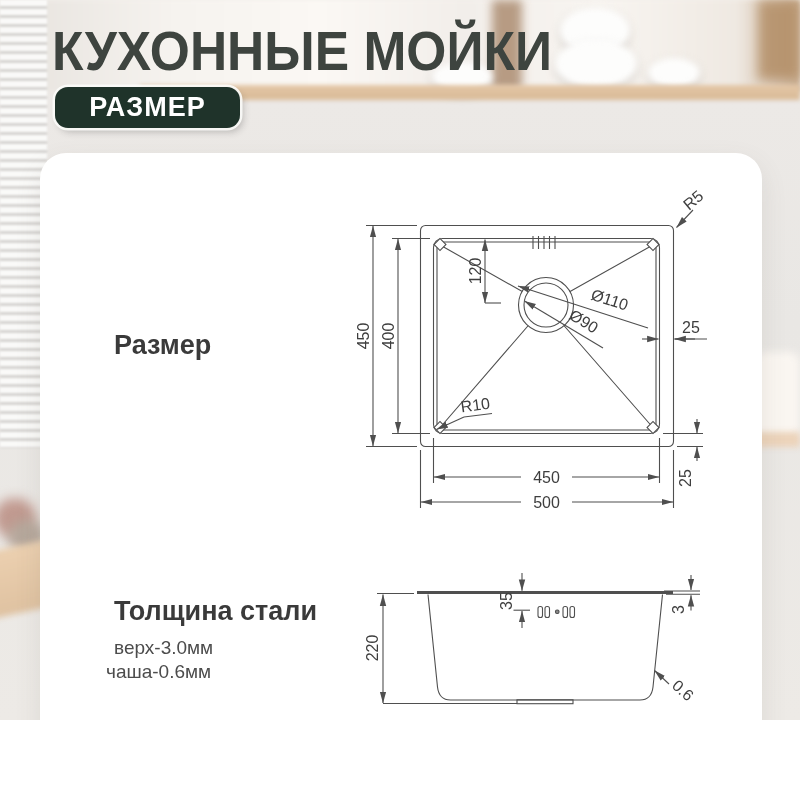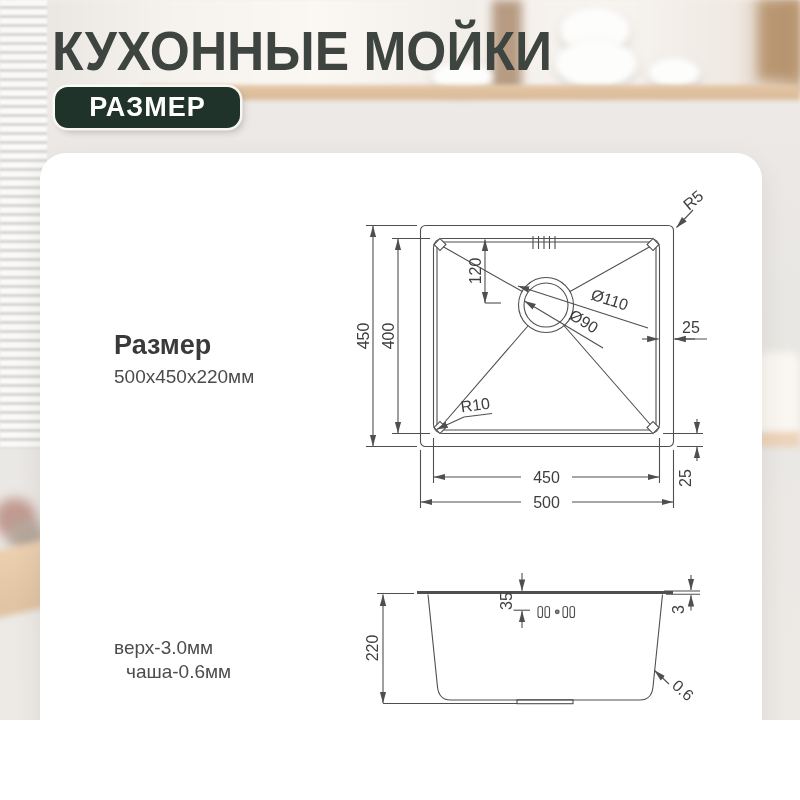--- a/index.html
+++ b/index.html
@@ -42,21 +42,21 @@
     position:absolute;left:40px;top:153px;width:722px;height:601px;
     background:#ffffff;border-radius:26px;
     box-shadow:0 10px 26px rgba(100,90,80,.12);
   }
   .sec-heading{position:absolute;font-size:27px;font-weight:bold;color:#3a3a3a;}
   .sec-text{position:absolute;font-size:19px;color:#4c4c4c;}
   .h-size{left:114px;top:330px;}
   .v-size{left:114px;top:366px;}
   .h-thick{left:114px;top:596px;}
   .v-thick1{left:114px;top:637px;}
-  .v-thick2{left:126px;top:661px;}
+  .v-thick2{left:106px;top:661px;}
 
   .drawing{position:absolute;left:340px;top:175px;}
   .ln{stroke:#4f4f4f;stroke-width:1.1;fill:none;}
   .lnw{stroke:#4f4f4f;stroke-width:1.1;fill:#ffffff;}
   .dim{font-family:"Liberation Sans",sans-serif;font-size:16px;fill:#3e3e3e;}
 </style>
 </head>
 <body>
 
 <div class="stage">
@@ -76,22 +76,22 @@
   <div class="decor right-jar"></div>
   <div class="decor right-wood"></div>
   <div class="decor bottom-shade"></div>
 
   <h1 class="title">КУХОННЫЕ МОЙКИ</h1>
   <div class="badge">РАЗМЕР</div>
 
   <div class="card"></div>
 
   <div class="sec-heading h-size">Размер</div>
-  <div class="sec-text v-size">500x450x220мм</div>
-
+
+  <div class="sec-heading h-thick">Толщина стали</div>
   <div class="sec-text v-thick1">верх-3.0мм</div>
   <div class="sec-text v-thick2">чаша-0.6мм</div>
 
   <svg class="drawing" width="420" height="570" viewBox="340 175 420 570">
     <defs>
       <marker id="mA" viewBox="0 0 12 8" markerWidth="12" markerHeight="8" refX="0.6" refY="4" orient="auto" markerUnits="userSpaceOnUse">
         <path d="M0.4,4 L12,0.8 L12,7.2 Z" fill="#4f4f4f"></path>
       </marker>
       <marker id="mE" viewBox="0 0 12 8" markerWidth="12" markerHeight="8" refX="11.4" refY="4" orient="auto" markerUnits="userSpaceOnUse">
         <path d="M11.6,4 L0,0.8 L0,7.2 Z" fill="#4f4f4f"></path>

